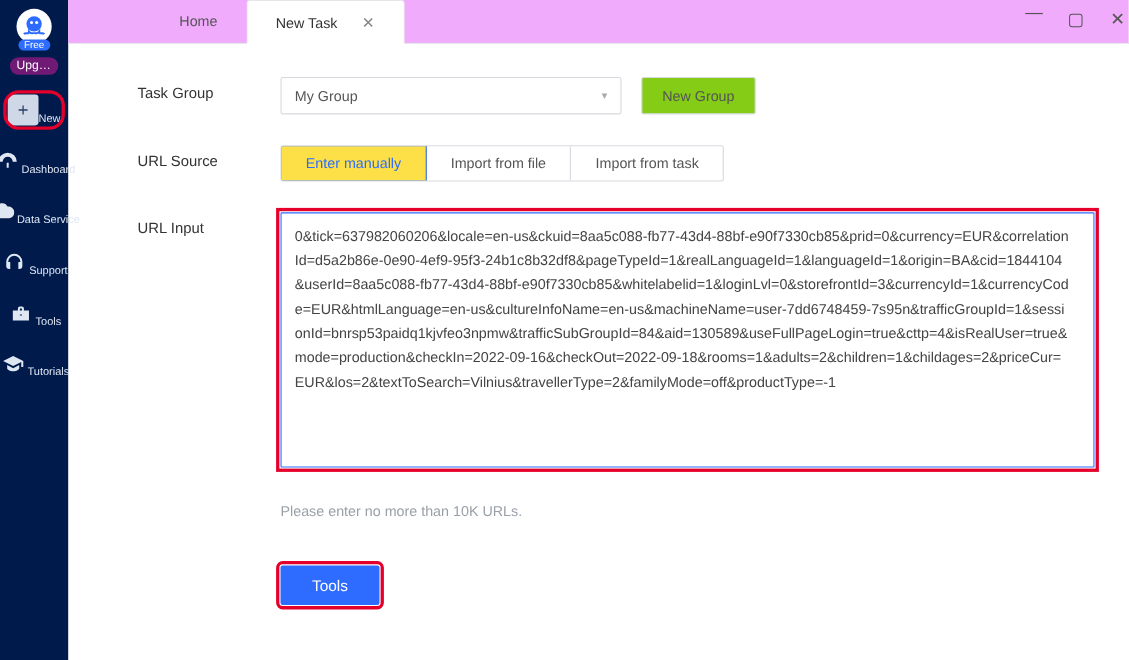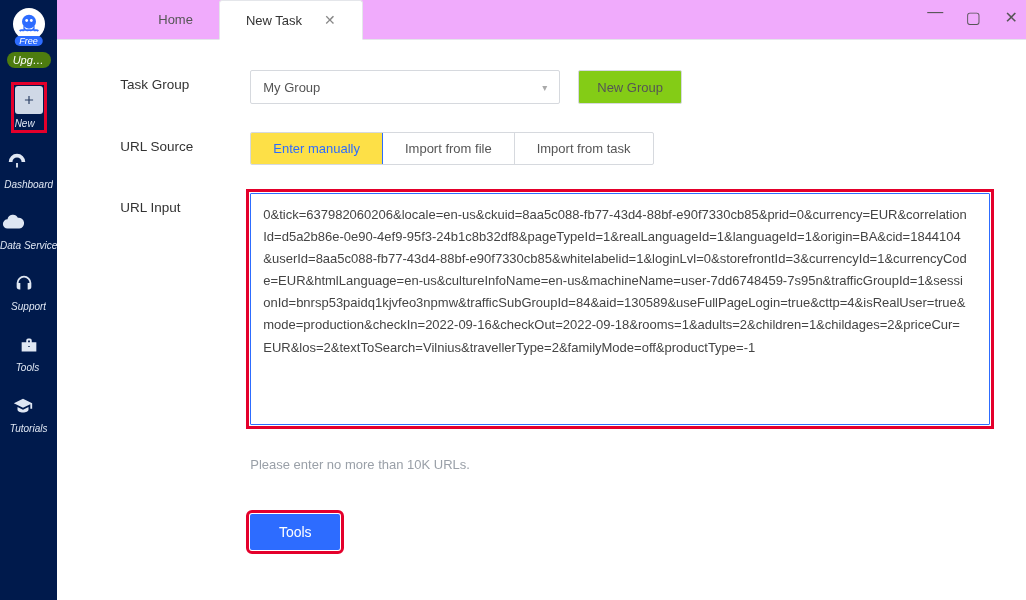--- a/index.html
+++ b/index.html
@@ -16,48 +16,48 @@
 
   
   .sidebar {
     width: 62px;
     background: #001a4c;
     color: #d3deec;
     display: flex;
     flex-direction: column;
     align-items: center;
     padding-top: 8px;
-    font-style: italic;
   }
   .avatar {
     width: 32px; height: 32px;
     border-radius: 50%;
     background: #fff;
     display: flex; align-items: center; justify-content: center;
     position: relative;
   }
   .avatar svg { width: 28px; height: 28px; }
   .free-badge {
     position: absolute; bottom: -6px; left: 50%; transform: translateX(-50%);
     background: #2d6cff; color: #fff; font-size: 9px;
     padding: 0 5px; border-radius: 6px;
   }
   .upgrade-pill {
     margin-top: 12px;
-    background: #4d7c0f; color: #fff;
+    background: #701a75; color: #fff;
     font-size: 11px;
     border-radius: 9px; padding: 2px 6px;
     width: 44px; text-align: left;
     overflow: hidden; white-space: nowrap; text-overflow: ellipsis;
   }
 
   .side-item {
     margin-top: 20px;
-    display: flex; flex-direction: column; align-items: flex-start;
-    cursor: pointer;
+    display: flex; flex-direction: row; align-items: flex-end;
+    cursor: pointer;
+    border-radius: 10px;
   }
   .side-item.first { margin-top: 18px; }
   .side-icon {
     width: 26px; height: 26px;
     display: flex; align-items: center; justify-content: center;
   }
   .side-icon svg { width: 22px; height: 22px; fill: #dfe7f3; }
   .side-label {
     font-size: 10px;
     margin-top: 4px;

